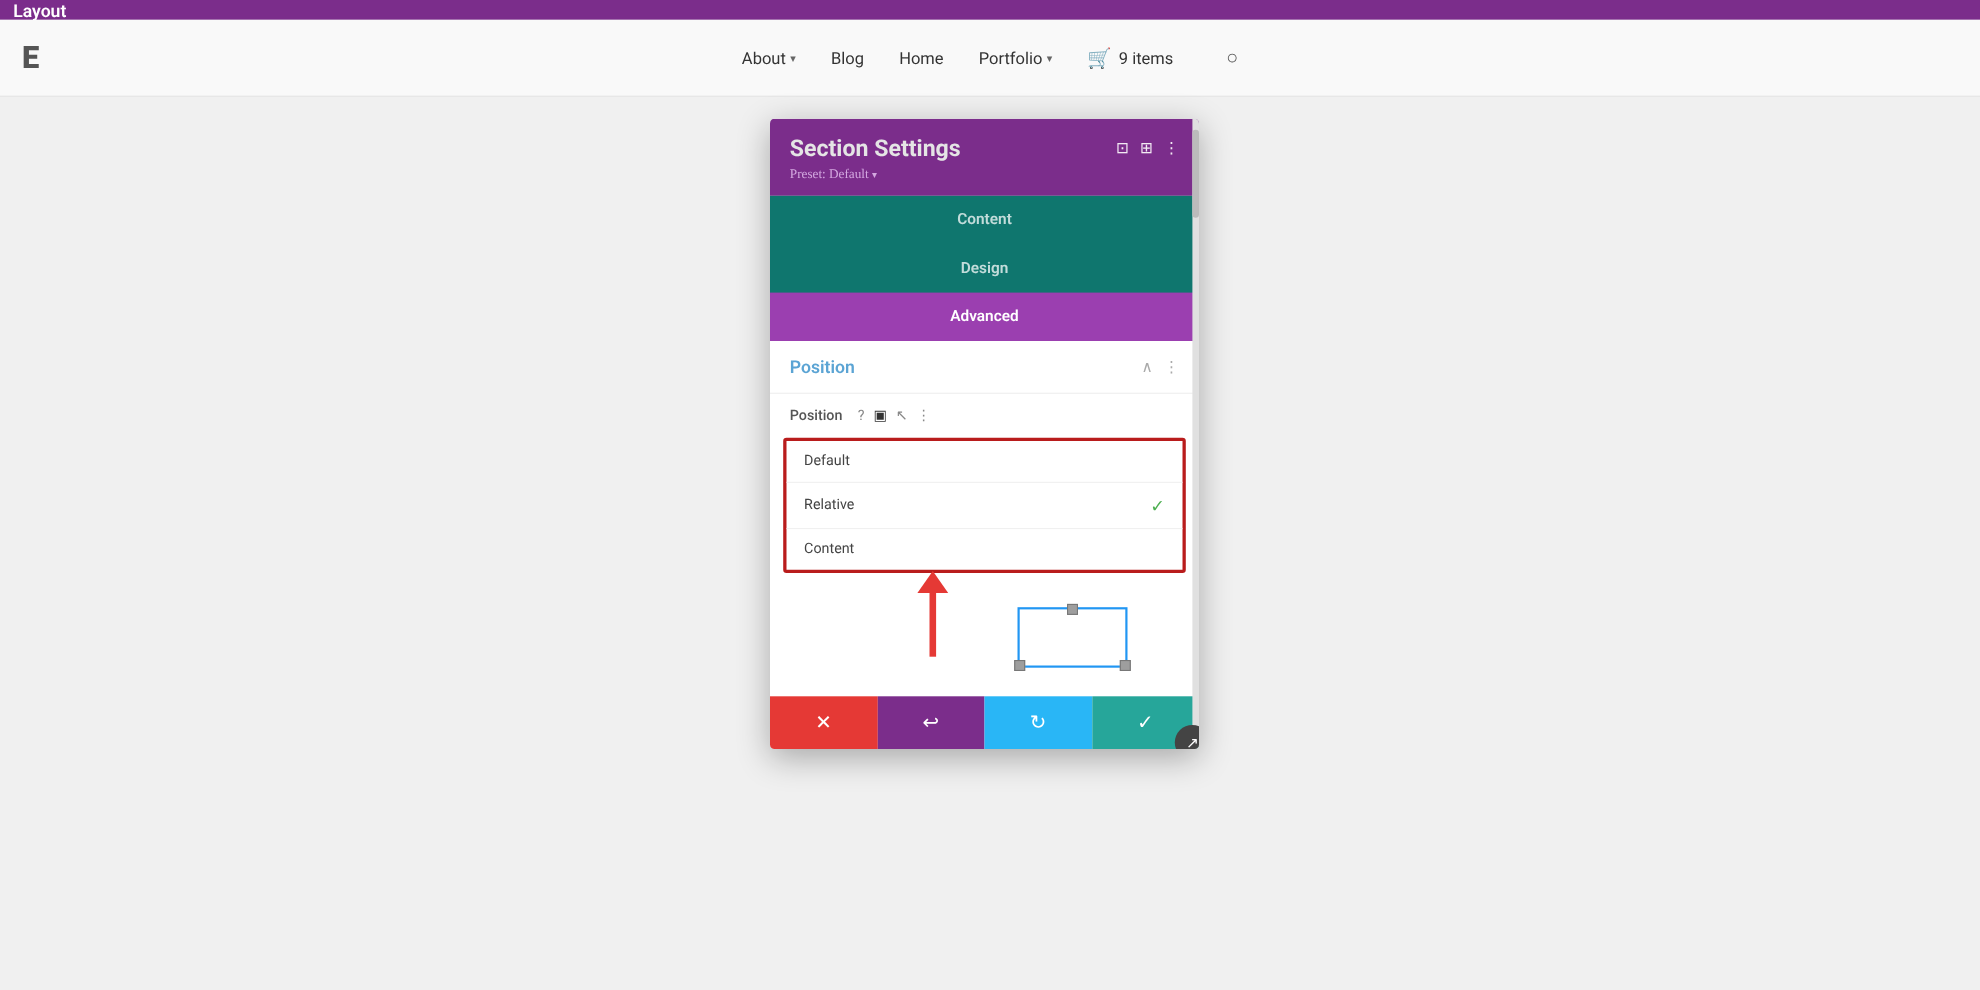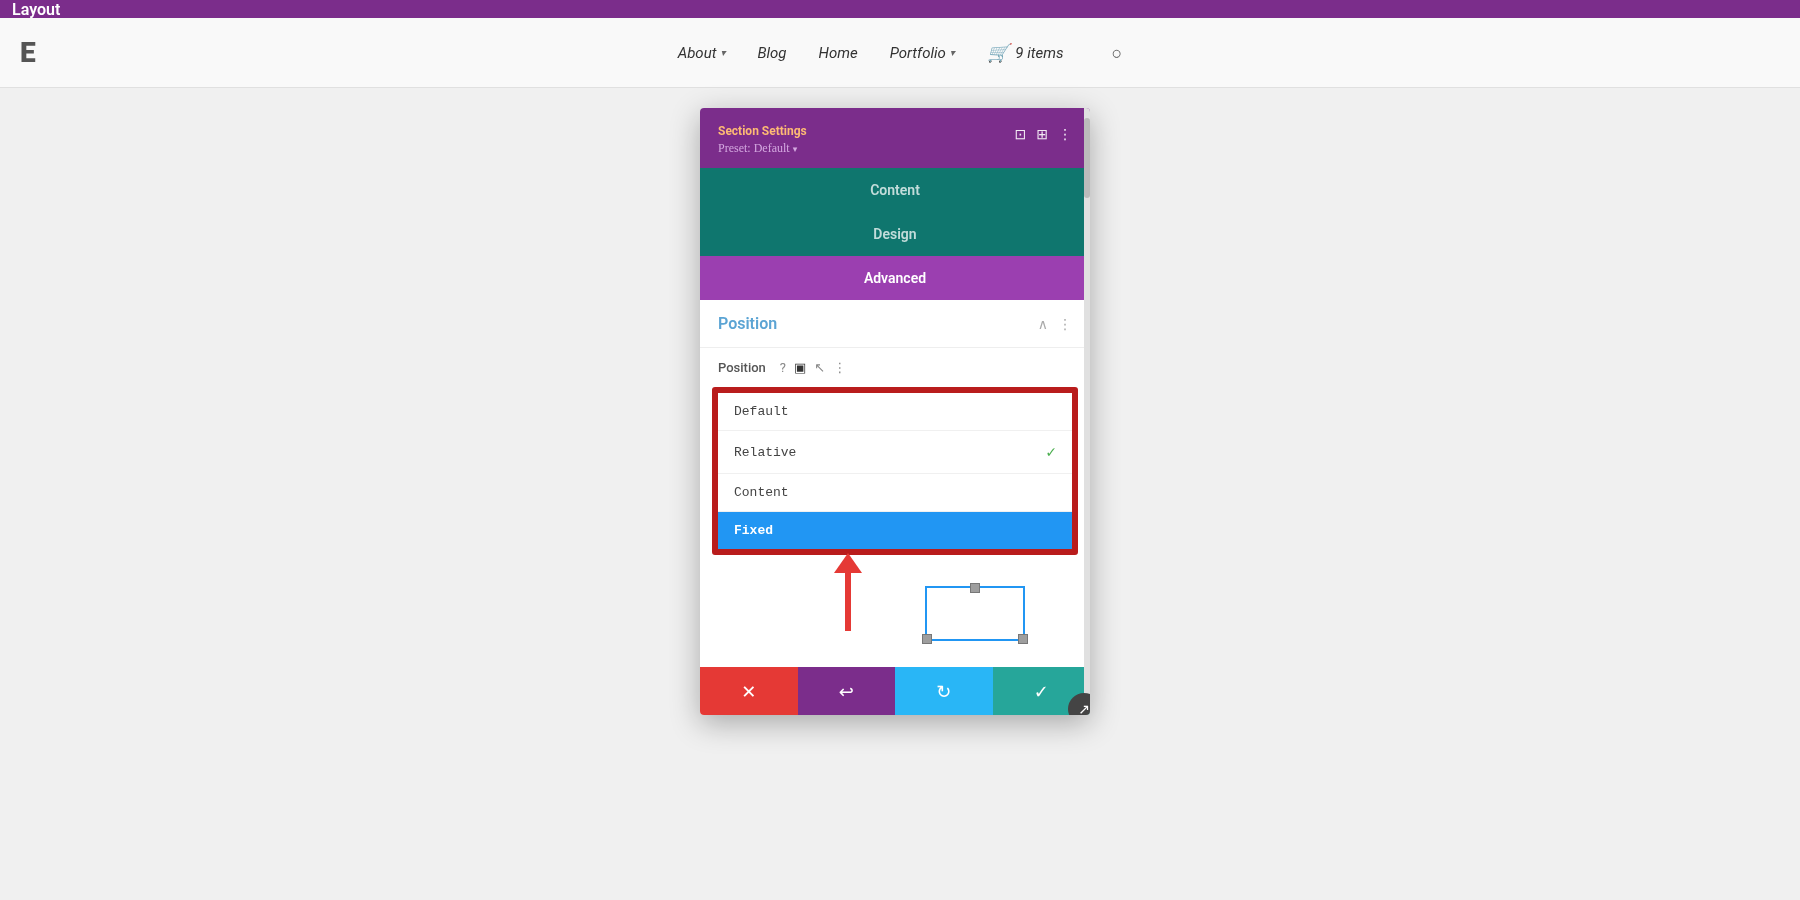--- a/index.html
+++ b/index.html
@@ -43,21 +43,20 @@
       font-size: 28px;
       font-weight: 900;
       color: #555;
       line-height: 1;
     }
     .nav-links {
       display: flex;
       align-items: center;
       gap: 32px;
       margin: 0 auto;
-      font-style: italic;
     }
     .nav-link {
       font-size: 15px;
       color: #333;
       cursor: pointer;
       display: flex;
       align-items: center;
       gap: 4px;
     }
     .nav-link .chevron {
@@ -104,22 +103,22 @@
     
     .panel-header {
       background: #7b2d8b;
       padding: 16px 18px 12px;
       display: flex;
       align-items: flex-start;
       justify-content: space-between;
     }
     .panel-title-group {}
     .panel-title {
-      color: #fdba74;
-      font-size: 12px;
+      color: #e5e5e5;
+      font-size: 21px;
       font-weight: 700;
     }
     .panel-preset {
       color: #d4a8e0;
       font-size: 12px;
       margin-top: 3px;
       cursor: pointer;
       font-family: Liberation Serif, serif;
     }
     .panel-preset .arrow {
@@ -216,25 +215,24 @@
       color: #888;
       font-size: 13px;
       cursor: pointer;
     }
     .pos-icon.active {
       color: #333;
     }
 
     
     .dropdown-list {
-      border: 6px solid #b91c1c;
+      border: 3px solid #b91c1c;
       margin: 0 12px;
       background: white;
       border-radius: 3px;
-      font-family: Liberation Mono, monospace;
     }
     .dropdown-item {
       padding: 11px 16px;
       font-size: 13px;
       color: #444;
       cursor: pointer;
       display: flex;
       align-items: center;
       justify-content: space-between;
       border-bottom: 1px solid #f0f0f0;
@@ -464,23 +462,20 @@
           <div class="dropdown-item">
             <span>Default</span>
           </div>
           <div class="dropdown-item">
             <span>Relative</span>
             <span class="check-mark">✓</span>
           </div>
           <div class="dropdown-item">
             <span>Content</span>
           </div>
-          <div class="dropdown-item selected-option">
-            <span>Fixed</span>
-          </div>
         </div>
 
         <div class="position-diagram">
           <div class="diagram-container">
 
             <div class="arrow-up">
               <div class="arrow-head"></div>
               <div class="arrow-shaft"></div>
             </div>
 

